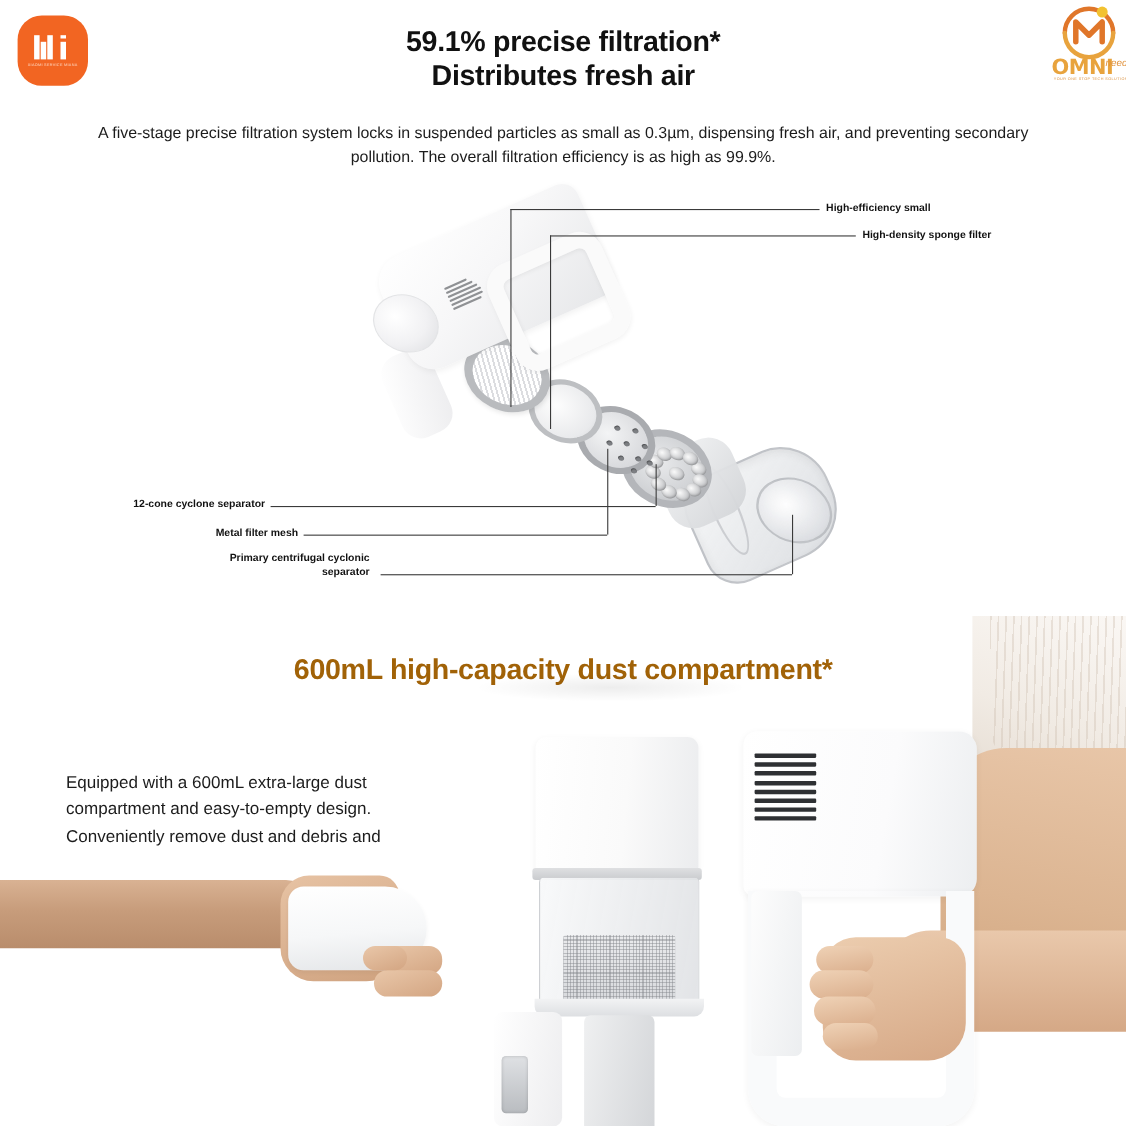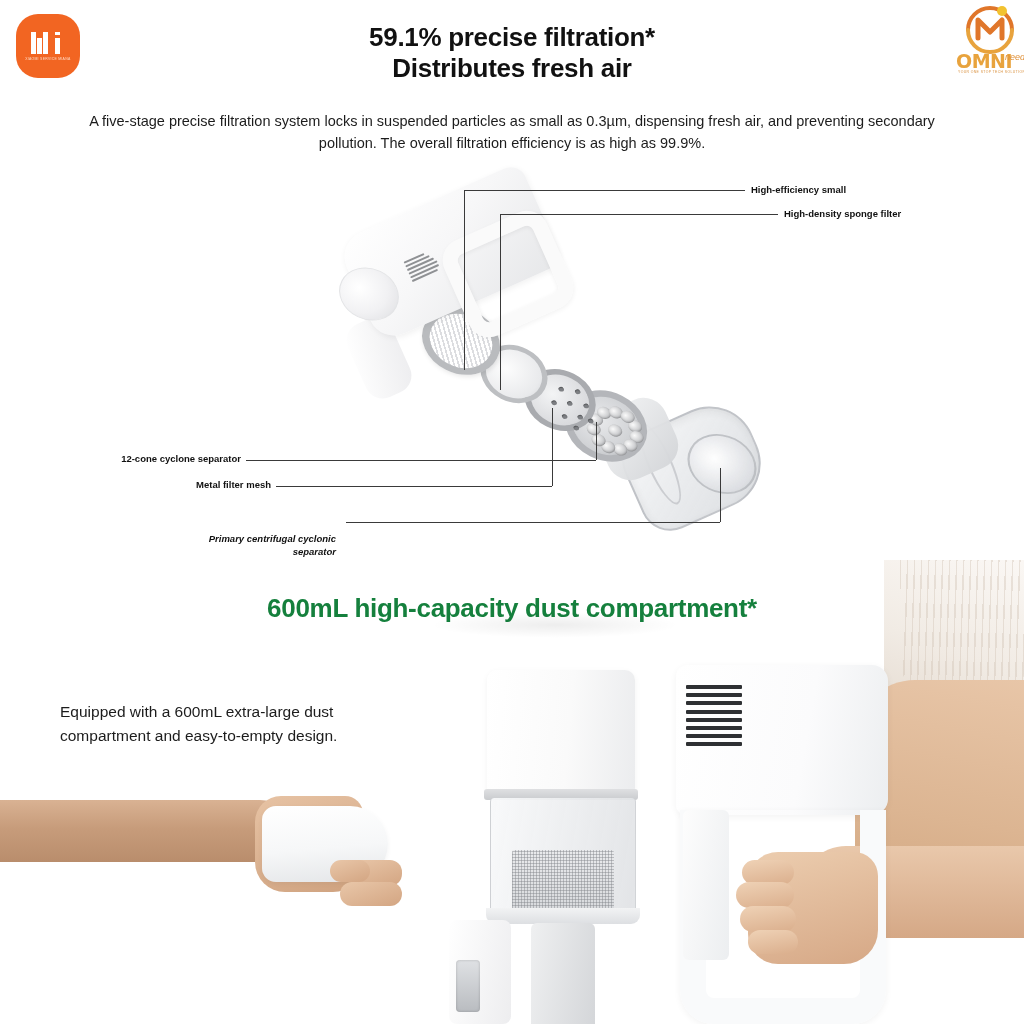--- a/index.html
+++ b/index.html
@@ -58,21 +58,21 @@
     color:#111;
   }
   .sec1-body {
     position:absolute; left:84px; width:856px; top:110px; text-align:center;
     font-size:14.5px; line-height:1.55; color:#1c1c1c; font-weight:500;
   }
 
   .sec2-title {
     position:absolute; left:0; right:0; top:592px; text-align:center;
     font-size:26px; font-weight:bold; line-height:1.25; letter-spacing:-.3px;
-    color:#15803d;
+    color:#a16207;
   }
   .sec2-body {
     position:absolute; left:60px; top:700px; width:355px;
     font-size:15.5px; line-height:1.58; color:#1c1c1c; font-weight:500;
   }
 
   
   .diagram { position:absolute; left:0; top:170px; width:1024px; height:400px; }
   .callout-line { position:absolute; background:#3a3a3a; }
   .callout-h { height:1px; }
@@ -407,32 +407,33 @@
     <div class="callout-line callout-h" style="left:246px; top:290px; width:350px;"></div>
     <div class="callout-line callout-v" style="left:596px; top:252px; height:38px;"></div>
     <div class="callout-label right-al" style="left:96px; top:283px; width:145px;">12-cone cyclone separator</div>
 
     <div class="callout-line callout-h" style="left:276px; top:316px; width:276px;"></div>
     <div class="callout-line callout-v" style="left:552px; top:238px; height:78px;"></div>
     <div class="callout-label right-al" style="left:136px; top:309px; width:135px;">Metal filter mesh</div>
 
     <div class="callout-line callout-h" style="left:346px; top:352px; width:374px;"></div>
     <div class="callout-line callout-v" style="left:720px; top:298px; height:54px;"></div>
-    <div class="callout-label right-al" style="left:150px; top:363px; width:186px;font-style:italic;">
+    <div class="callout-label right-al" style="left:150px; top:332px; width:186px;">
       <div>Primary centrifugal cyclonic</div>
       <div>separator</div>
     </div>
   </div>
 
   <div class="sec2-title">
     <div>600mL high-capacity dust compartment*</div>
   </div>
   <div class="sec2-body">
     <div>Equipped with a 600mL extra-large dust</div>
     <div>compartment and easy-to-empty design.</div>
+    <div>Conveniently remove dust and debris and</div>
   </div>
 
   <div class="scene">
     <div class="soft-shadow"></div>
 
     <div class="arm-right-upper"></div>
     <div class="sleeve-texture"></div>
     <div class="arm-right"></div>
     <div class="forearm-right"></div>
 

